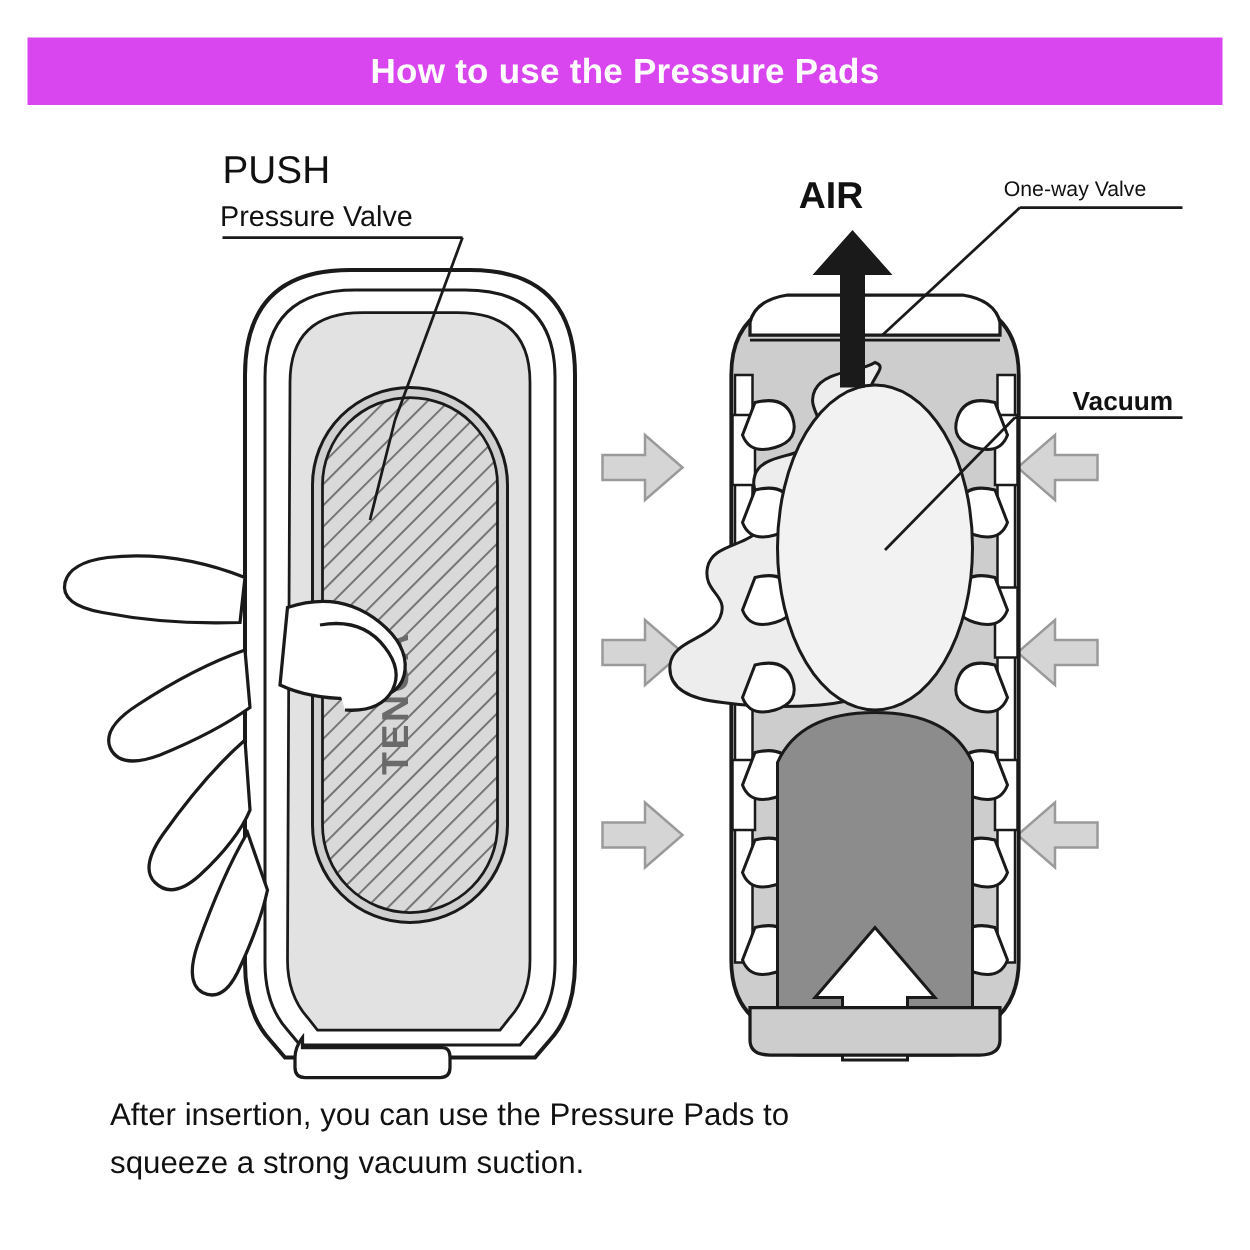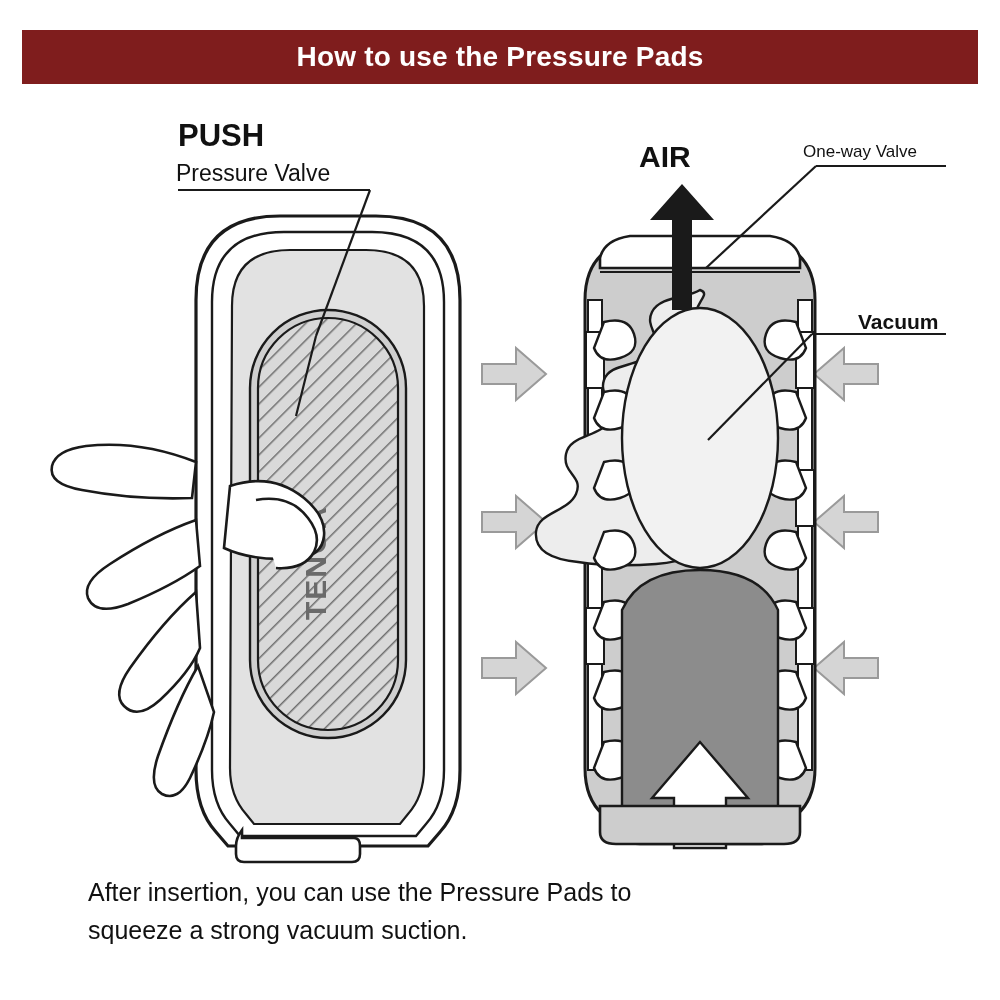--- a/index.html
+++ b/index.html
@@ -21,21 +21,21 @@
     height: 1000px;
     background: #ffffff;
   }
   
   .header-bar {
     position: absolute;
     left: 22px;
     top: 30px;
     width: 956px;
     height: 54px;
-    background: #7f1d1d;
+    background: #d946ef;
     display: flex;
     align-items: center;
     justify-content: center;
   }
   .header-bar .title {
     color: #ffffff;
     font-size: 28px;
     font-weight: bold;
     letter-spacing: 0.2px;
     font-family: "Liberation Sans", sans-serif;
@@ -44,21 +44,21 @@
   .lbl {
     position: absolute;
     font-family: "Liberation Sans", sans-serif;
     color: #111111;
     white-space: nowrap;
   }
   .lbl-push {
     left: 178px;
     top: 118px;
     font-size: 31px;
-    font-weight: bold;
+    font-weight: normal;
   }
   .lbl-pads {
     left: 176px;
     top: 160px;
     font-size: 23px;
   }
   .lbl-air {
     left: 639px;
     top: 140px;
     font-size: 30px;

